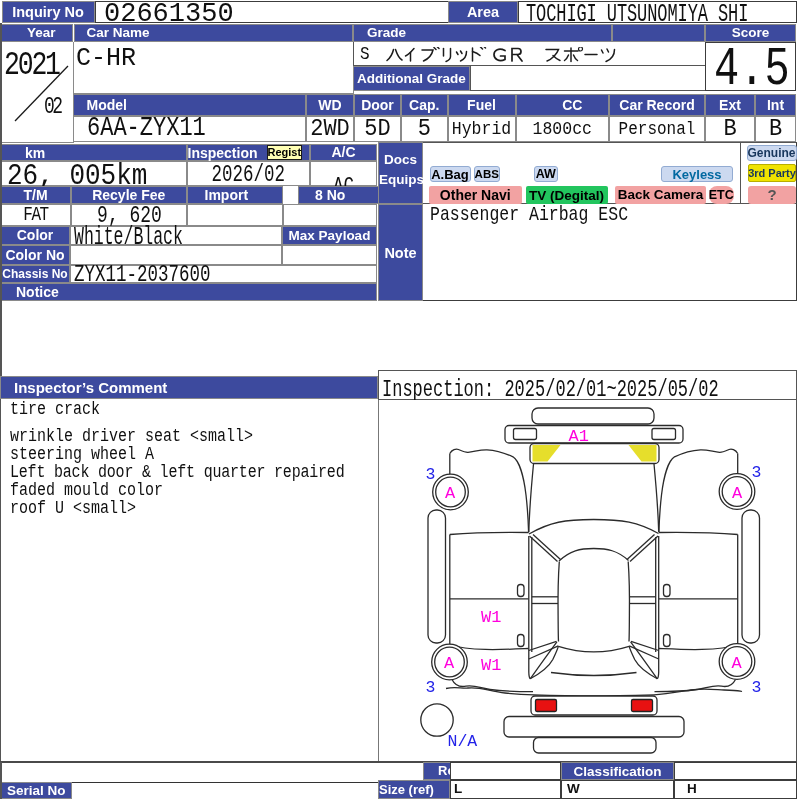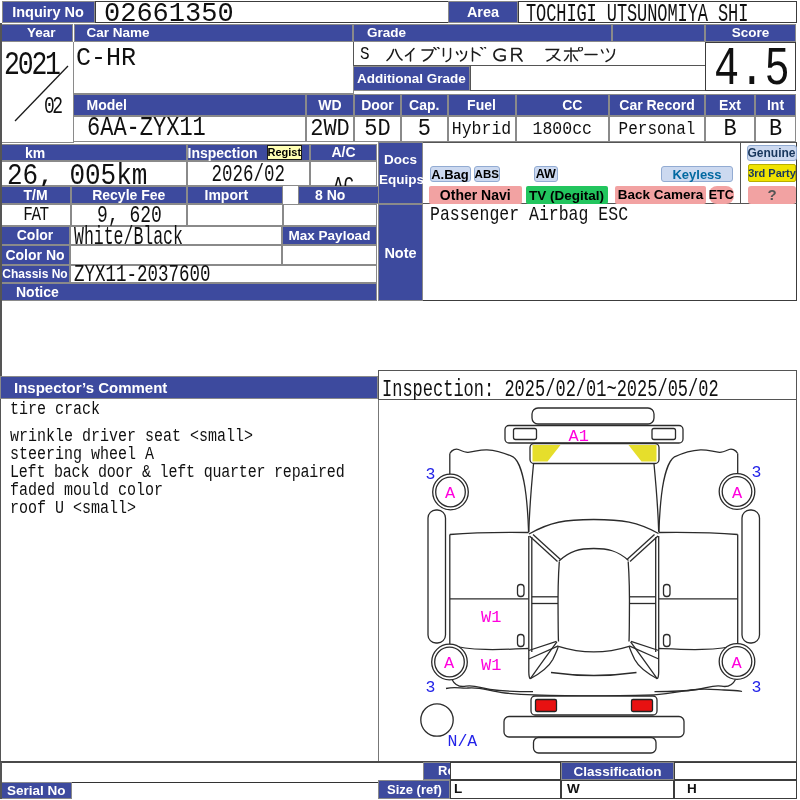--- a/index.html
+++ b/index.html
@@ -194,21 +194,21 @@
 
 <div class="c" style="left:377.5px;top:370px;width:419px;height:29.5px;background:#fff;border:1px solid #555;border-top:1.5px solid #555;border-right:1.5px solid #555;"></div>
 <div class="c val" style="left:382px;top:377.5px;"><span style="display:inline-block;transform:scaleY(1.42);transform-origin:top left;font-size:17px;line-height:15px;">Inspection: 2025/02/01~2025/05/02</span></div>
 <div class="c" style="left:377.5px;top:399.5px;width:419px;height:362px;background:#fff;border-right:1.5px solid #555;border-left:1px solid #777;"></div>
 <div class="c" style="left:0px;top:760.5px;width:797px;height:2px;background:#4a4a4a;"></div>
 
 <div class="c nv" style="left:378px;top:762px;width:72px;height:18px;line-height:16px;padding-left:14px;font-size:13px;margin-left:45px;">Regulation</div>
 <div class="c wc" style="left:450px;top:762px;width:111px;height:18px;border-width:1px;"></div>
 <div class="c nv ctr" style="left:561px;top:762px;width:113px;height:18px;font-size:13.5px;">Classification</div>
 <div class="c wc" style="left:674px;top:762px;width:122.5px;height:18px;border-width:1px;"></div>
-<div class="c nv" style="left:378px;top:780px;width:72px;height:18.5px;line-height:17px;padding-left:8px;font-size:13px;">Size (ref)</div>
+<div class="c nv" style="left:378px;top:780px;width:72px;height:18.5px;line-height:17px;padding-left:0;font-size:13px;">Size (ref)</div>
 <div class="c wc" style="left:450px;top:780px;width:111px;height:18.5px;border-width:1px;"></div>
 <div class="c" style="left:454px;top:780px;font-weight:bold;font-size:13.5px;line-height:18px;color:#111;">L</div>
 <div class="c wc" style="left:561px;top:780px;width:113px;height:18.5px;border-width:1px;"></div>
 <div class="c" style="left:567px;top:780px;font-weight:bold;font-size:13.5px;line-height:18px;color:#111;">W</div>
 <div class="c wc" style="left:674px;top:780px;width:122.5px;height:18.5px;border-width:1px;"></div>
 <div class="c" style="left:687px;top:780px;font-weight:bold;font-size:13.5px;line-height:18px;color:#111;">H</div>
 <div class="c nv ctr" style="left:1px;top:782px;width:70.5px;height:17px;font-size:13.5px;">Serial No</div>
 <div class="c" style="left:71.5px;top:782px;width:306px;height:17px;background:#fff;border-top:1.5px solid #333;"></div>
 <div class="c" style="left:0px;top:762px;width:1.5px;height:37px;background:#555;"></div>
 

